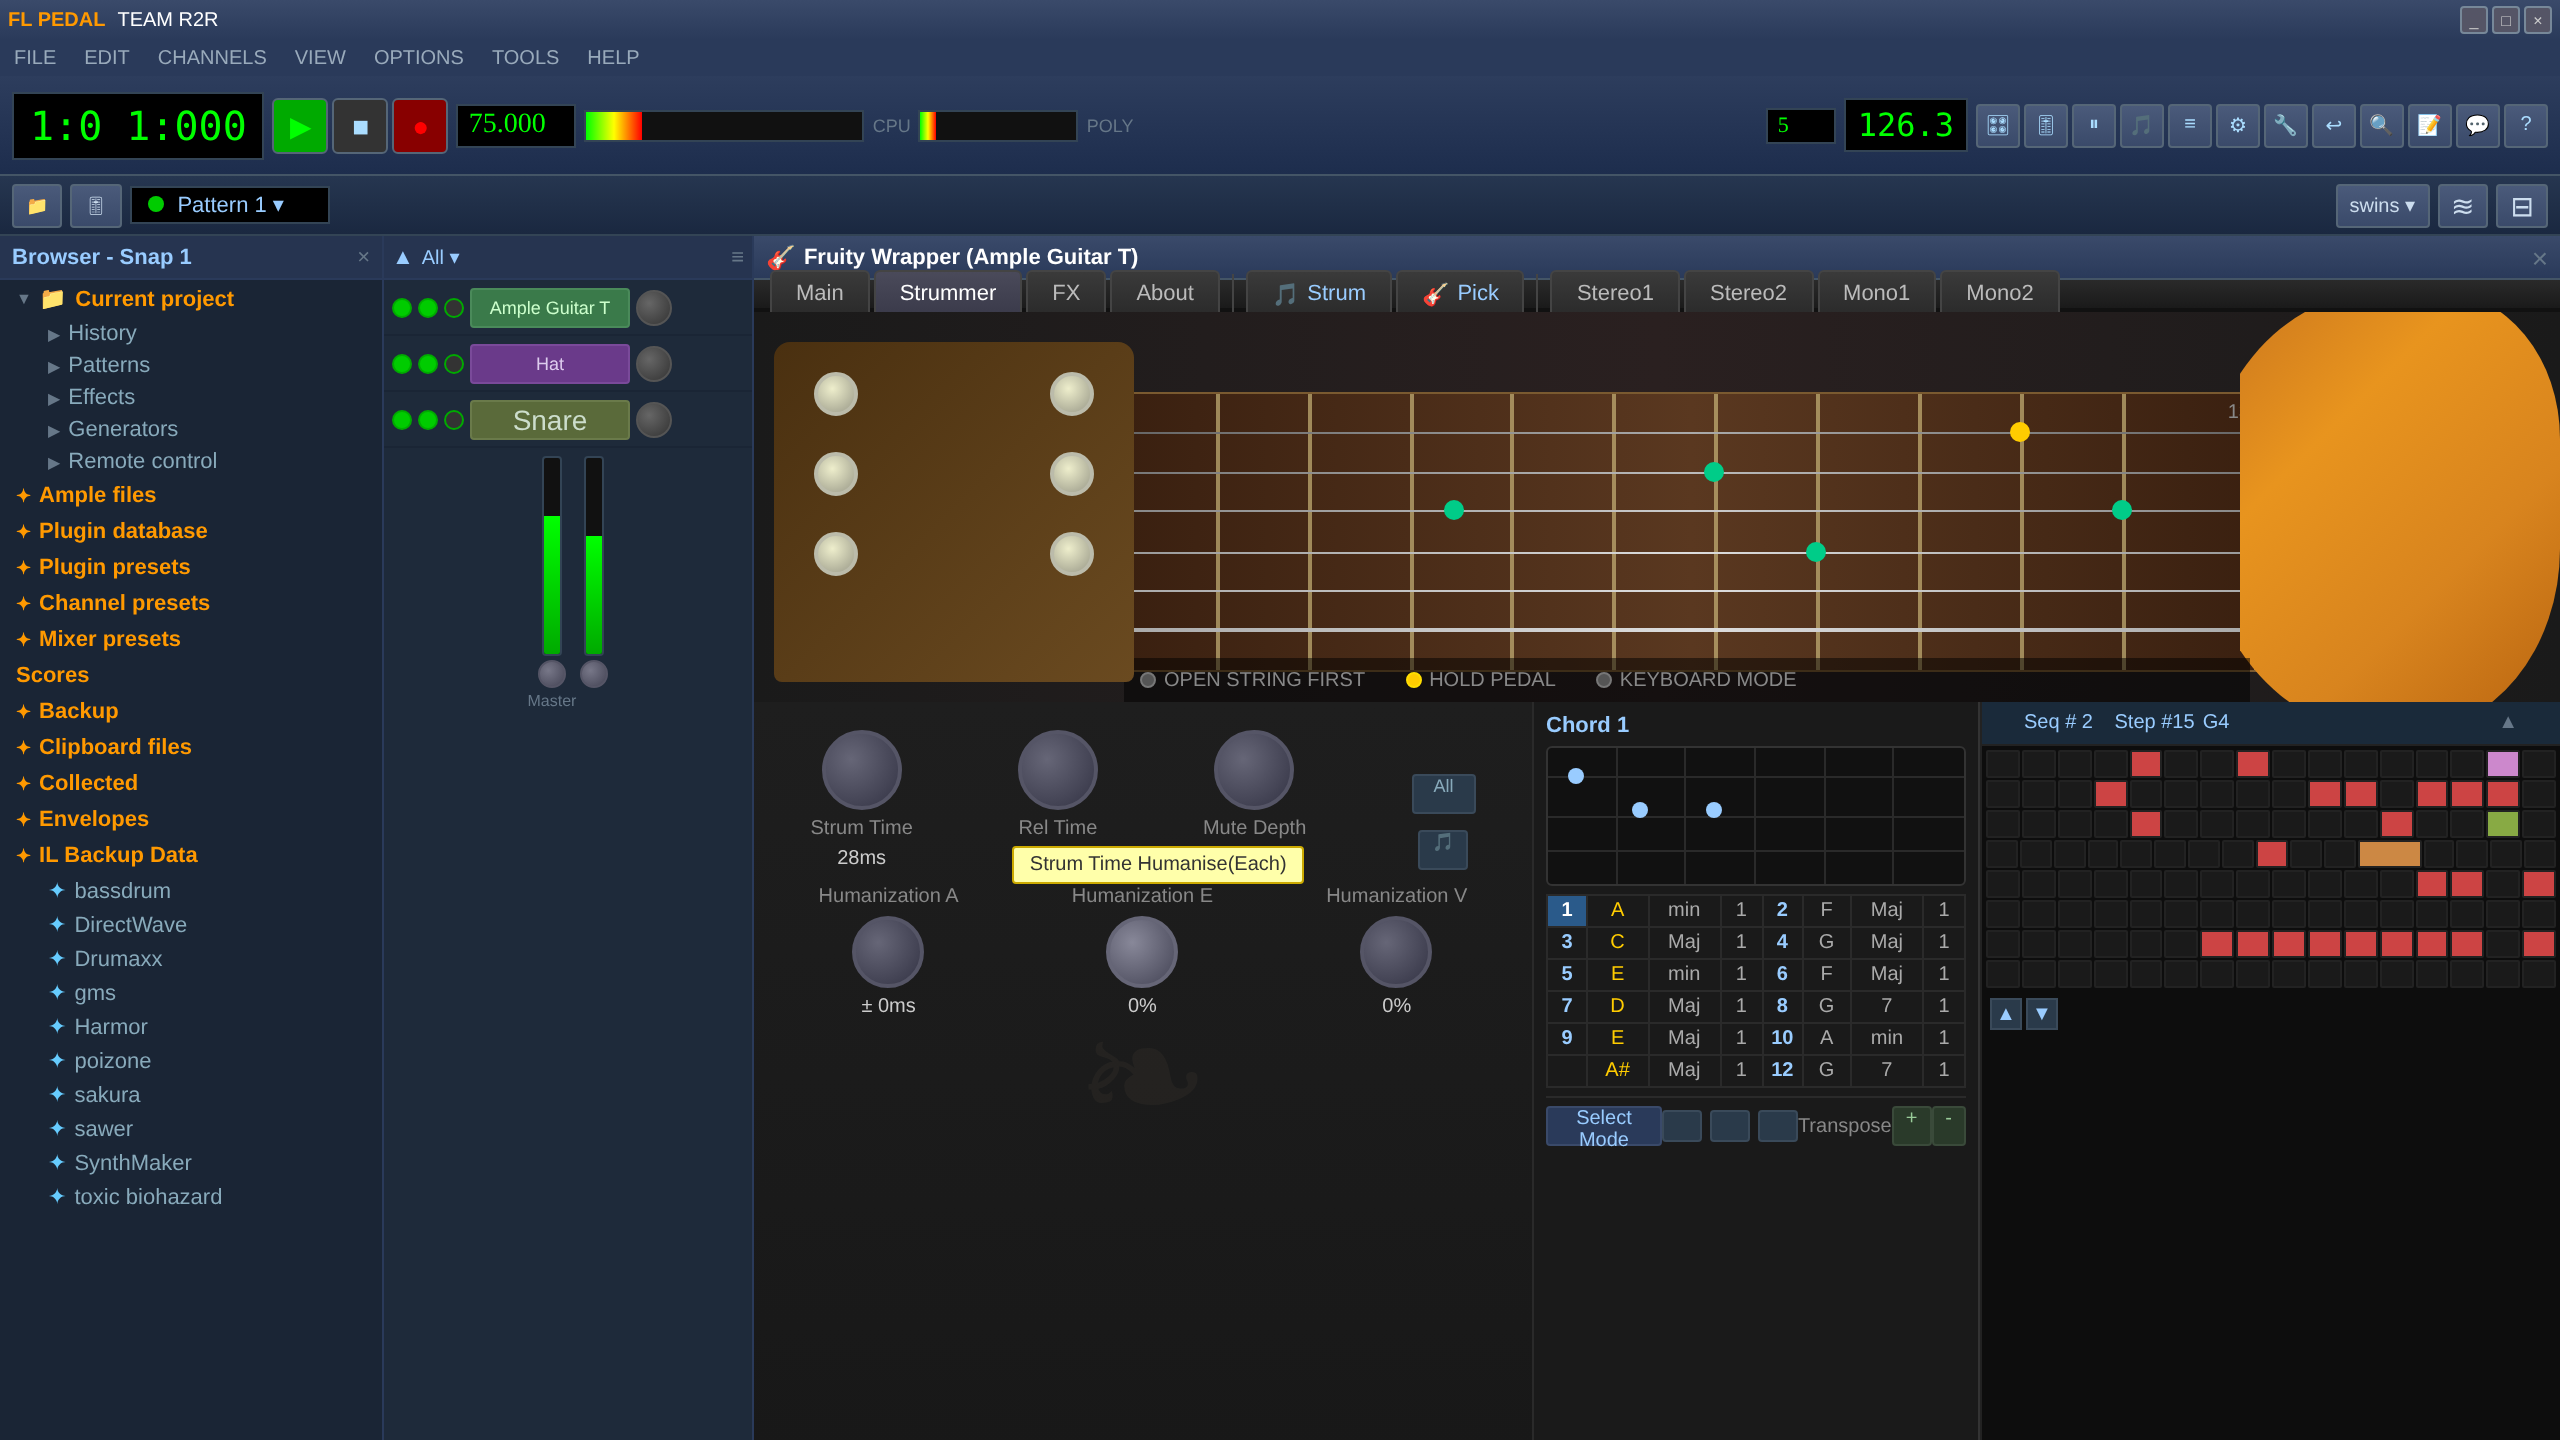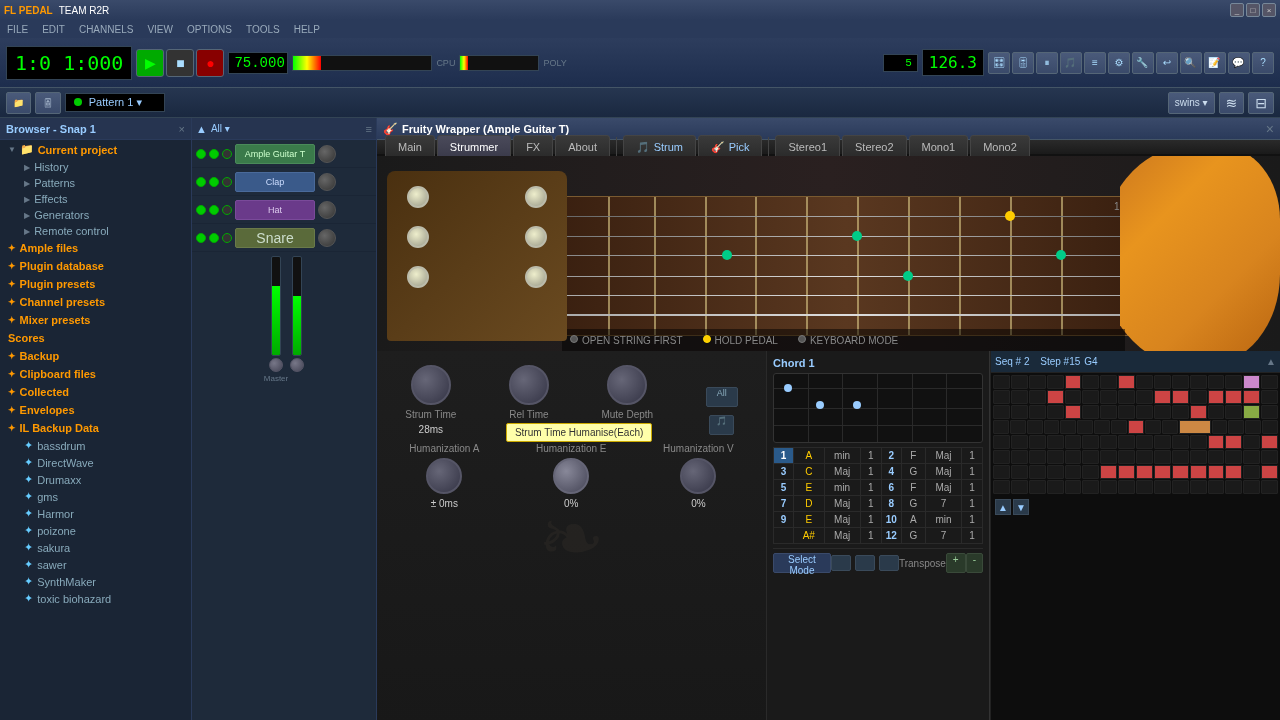--- a/index.html
+++ b/index.html
@@ -35,22 +35,22 @@
       border: 1px solid #567; border-radius: 3px; cursor: pointer; display: flex; align-items: center; justify-content: center;
       color: #adf; font-size: 14px;
     }
     .tb-small-btn {
       width: 22px; height: 22px; background: linear-gradient(to bottom, #4a5a7a, #3a4a6a);
       border: 1px solid #567; border-radius: 2px; cursor: pointer; display: flex; align-items: center; justify-content: center;
       color: #adf; font-size: 10px;
     }
     .tb-group { display: flex; gap: 2px; align-items: center; }
     .tb-num-display {
-      background: #000; color: #0f0; font-family: Liberation Mono, monospace; font-size: 11px;
-      padding: 2px 5px; border: 1px solid #345; min-width: 35px; text-align: right;
+      background: #000; color: #0f0; font-family: Liberation Serif, serif; font-size: 11px;
+      padding: 2px 5px; border: 1px solid #345; min-width: 35px; text-align: left;
     }
     .tb-tempo { background: #000; color: #0f0; font-family: monospace; font-size: 16px; padding: 3px 6px; border: 1px solid #345; }
     .meter-bar { width: 120px; height: 12px; background: #111; border: 1px solid #345; position: relative; }
     .meter-fill { height: 100%; background: linear-gradient(to right, #0f0, #ff0, #f00); width: 30%; }
 
     
     #toolbar2 {
       height: 30px; background: linear-gradient(to bottom, #263650, #1a2840);
       display: flex; align-items: center; padding: 0 6px; gap: 4px; border-bottom: 1px solid #345;
     }
@@ -180,21 +180,21 @@
     .humanize-row { display: flex; gap: 8px; margin-top: 8px; }
     .h-knob {
       width: 36px; height: 36px; background: radial-gradient(circle at 35% 35%, #667, #334);
       border-radius: 50%; border: 2px solid #556; cursor: pointer;
     }
     .tooltip-box {
       background: #ffffaa; color: #333; font-size: 10px; padding: 3px 8px;
       border: 1px solid #ccaa00; border-radius: 2px; position: absolute;
       white-space: nowrap; z-index: 100;
     }
-    .g-option { display: flex; align-items: flex-start; gap: 4px; font-size: 10px; color: #888; }
+    .g-option { display: flex; align-items: center; gap: 4px; font-size: 10px; color: #888; }
     .g-dot { width: 8px; height: 8px; border-radius: 50%; }
     .g-dot.gray { background: #555; border: 1px solid #777; }
     .g-dot.yellow { background: #fc0; border: 1px solid #fd0; }
 
     
     #chord-grid {
       flex: 1; background: #1a1a1a; padding: 6px;
       border-right: 1px solid #333;
     }
     .chord-header {
@@ -227,21 +227,21 @@
     }
     .mode-icons { display: flex; gap: 4px; }
     .mode-icon { width: 20px; height: 16px; background: #2a3a4a; border: 1px solid #3a4a5a; border-radius: 2px; cursor: pointer; }
 
     
     #sequencer {
       width: 290px; background: #0d0d0d; border-left: 1px solid #222;
     }
     .seq-header {
       height: 22px; background: #1a2a3a; display: flex; align-items: center;
-      padding: 0 4px; gap: 4px; font-size: 10px; color: #9cf; border-bottom: 1px solid #222;
+      padding: 0 21px; gap: 4px; font-size: 10px; color: #9cf; border-bottom: 1px solid #222;
     }
     .seq-cell {
       height: 14px; background: #1a1a1a; border: 1px solid #222; border-radius: 1px;
       cursor: pointer;
     }
     .seq-cell.active { background: #c44; }
     .seq-cell.lit { background: #c8c; }
 
     
     ::-webkit-scrollbar { width: 6px; }
@@ -453,27 +453,20 @@
       <div class="ch-led green"></div>
       <div class="ch-led green"></div>
       <div class="ch-led off"></div>
       <div class="ch-btn" style="min-width:80px; font-size:9px;">Ample Guitar T</div>
       <div class="ch-knob"></div>
     </div>
     <div class="channel-row">
       <div class="ch-led green"></div>
       <div class="ch-led green"></div>
       <div class="ch-led off"></div>
-      <div class="ch-btn blue" style="min-width:80px; font-size:9px;">Clap</div>
-      <div class="ch-knob"></div>
-    </div>
-    <div class="channel-row">
-      <div class="ch-led green"></div>
-      <div class="ch-led green"></div>
-      <div class="ch-led off"></div>
       <div class="ch-btn purple" style="min-width:80px; font-size:9px;">Hat</div>
       <div class="ch-knob"></div>
     </div>
     <div class="channel-row">
       <div class="ch-led green"></div>
       <div class="ch-led green"></div>
       <div class="ch-led off"></div>
       <div class="ch-btn" style="min-width:80px; font-size:14px; background:#5a6a3a; border-color:#6a7a4a; color:#cdc;">Snare</div>
       <div class="ch-knob"></div>
     </div>

